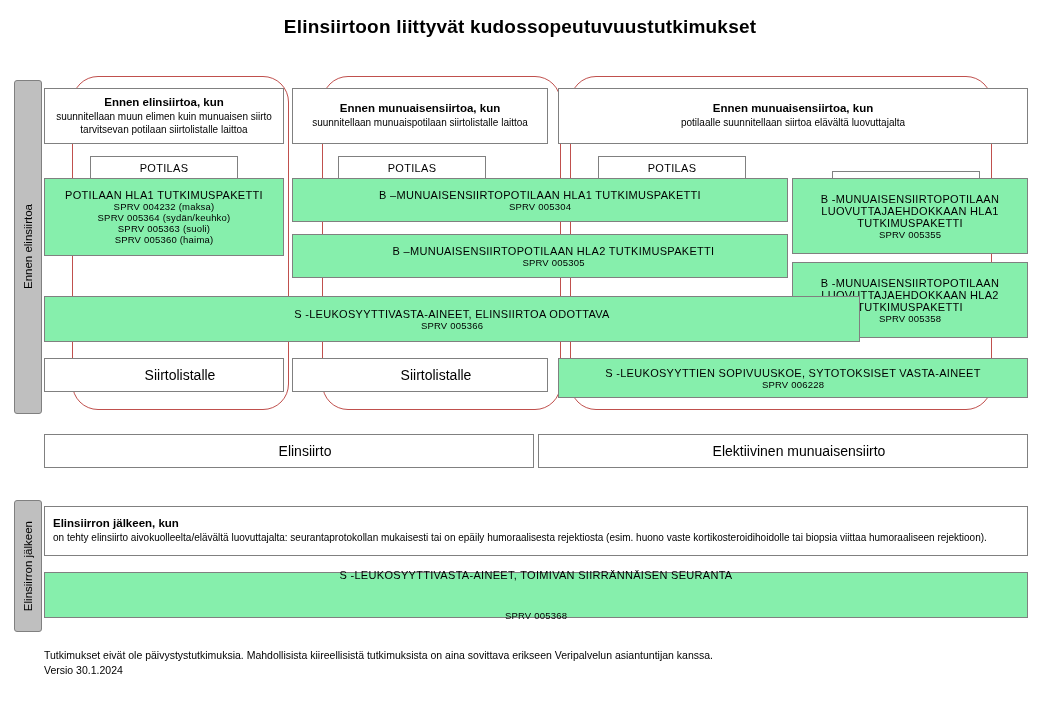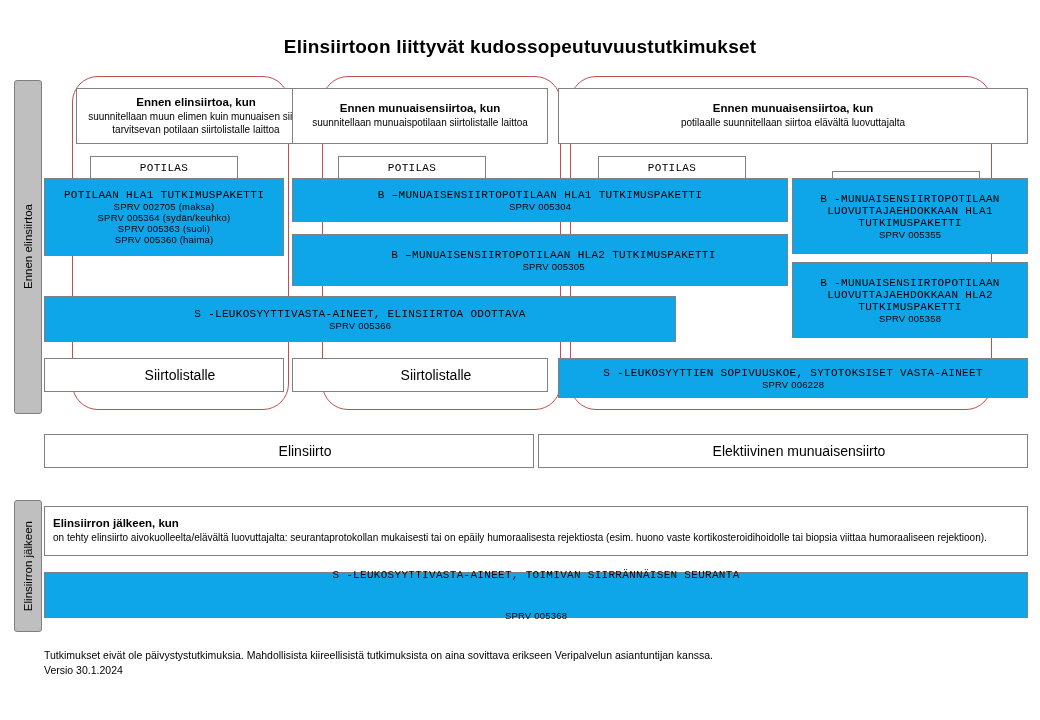--- a/index.html
+++ b/index.html
@@ -7,21 +7,21 @@
     width:1040px;height:720px;
     background:#ffffff;
     font-family:"Liberation Sans", sans-serif;
     color:#000;
     position:relative;
     overflow:hidden;
   }
   .canvas{position:relative;width:1040px;height:720px;}
 
   .title{
-    position:absolute;left:0;top:36px;width:1040px;text-align:center;
+    position:absolute;left:0;top:16px;width:1040px;text-align:center;
     font-size:19px;font-weight:bold;letter-spacing:0.2px;
   }
 
   
   .sidebar{
     position:absolute;
     background:#bfbfbf;
     border:1px solid #808080;
     display:flex;align-items:center;justify-content:center;
     border-radius:3px;
@@ -44,24 +44,24 @@
   
   .box{
     position:absolute;
     border:1px solid #808080;
     background:#ffffff;
     box-sizing:border-box;
     display:flex;flex-direction:column;align-items:center;justify-content:center;
     text-align:center;
     padding:3px 6px;
   }
-  .box.gray{background:#0ea5e9;}
+  .box.gray{background:#86efac;}
   .box.hdr b{font-size:11.5px;display:block;margin-bottom:3px;}
   .box .sub{font-size:10px;line-height:1.25;}
-  .box .l1{font-size:11px;letter-spacing:0.3px;font-family:Liberation Mono, monospace;}
+  .box .l1{font-size:11px;letter-spacing:0.3px;}
   .box .l2{font-size:9.5px;letter-spacing:0.2px;}
   .box .big{font-size:14px;margin-left:32px;}
 
   .footer{
     position:absolute;left:44px;top:648px;width:960px;
     font-size:10.5px;line-height:1.45;text-align:left;
   }
 </style>
 </head>
 <body>
@@ -74,21 +74,21 @@
   <div class="redgroup" style="left:322px;top:76px;width:237px;height:332px;"></div>
   <div class="redgroup" style="left:570px;top:76px;width:420px;height:332px;"></div>
 
   <div class="sidebar" style="left:14px;top:80px;width:26px;height:332px;">
     <span>Ennen elinsiirtoa</span>
   </div>
   <div class="sidebar" style="left:14px;top:500px;width:26px;height:130px;">
     <span>Elinsiirron jälkeen</span>
   </div>
 
-  <div class="box hdr" style="left:44px;top:88px;width:240px;height:56px;margin-left:32px;">
+  <div class="box hdr" style="left:44px;top:88px;width:240px;height:56px;">
     <b>Ennen elinsiirtoa, kun</b>
     <span class="sub">suunnitellaan muun elimen kuin munuaisen siirto tarvitsevan potilaan siirtolistalle laittoa</span>
   </div>
 
   <div class="box hdr" style="left:292px;top:88px;width:256px;height:56px;">
     <b>Ennen munuaisensiirtoa, kun</b>
     <span class="sub">suunnitellaan munuaispotilaan siirtolistalle laittoa</span>
   </div>
 
   <div class="box hdr" style="left:558px;top:88px;width:470px;height:56px;">
@@ -104,51 +104,51 @@
   </div>
   <div class="box" style="left:598px;top:156px;width:148px;height:24px;">
     <span class="l1">POTILAS</span>
   </div>
   <div class="box" style="left:832px;top:171px;width:148px;height:24px;">
     <span class="l1">LUOVUTTAJAEHDOKAS</span>
   </div>
 
   <div class="box gray" style="left:44px;top:178px;width:240px;height:78px;">
     <span class="l1">POTILAAN  HLA1  TUTKIMUSPAKETTI</span>
-    <span class="l2">SPRV 002705 (maksa)</span>
+    <span class="l2">SPRV 004232 (maksa)</span>
     <span class="l2">SPRV 005364 (sydän/keuhko)</span>
     <span class="l2">SPRV 005363 (suoli)</span>
     <span class="l2">SPRV 005360 (haima)</span>
   </div>
 
   <div class="box gray" style="left:292px;top:178px;width:496px;height:44px;">
     <span class="l1">B –MUNUAISENSIIRTOPOTILAAN  HLA1  TUTKIMUSPAKETTI</span>
     <span class="l2">SPRV 005304</span>
   </div>
 
-  <div class="box gray" style="left:292px;top:234px;width:496px;height:52px;padding-left:33px;">
+  <div class="box gray" style="left:292px;top:234px;width:496px;height:44px;padding-left:33px;">
     <span class="l1">B –MUNUAISENSIIRTOPOTILAAN  HLA2  TUTKIMUSPAKETTI</span>
     <span class="l2">SPRV 005305</span>
   </div>
 
   <div class="box gray" style="left:792px;top:178px;width:236px;height:76px;">
     <span class="l1">B -MUNUAISENSIIRTOPOTILAAN</span>
     <span class="l1">LUOVUTTAJAEHDOKKAAN  HLA1</span>
     <span class="l1">TUTKIMUSPAKETTI</span>
     <span class="l2">SPRV 005355</span>
   </div>
 
   <div class="box gray" style="left:792px;top:262px;width:236px;height:76px;">
     <span class="l1">B -MUNUAISENSIIRTOPOTILAAN</span>
     <span class="l1">LUOVUTTAJAEHDOKKAAN  HLA2</span>
     <span class="l1">TUTKIMUSPAKETTI</span>
     <span class="l2">SPRV 005358</span>
   </div>
 
-  <div class="box gray" style="left:44px;top:296px;width:632px;height:46px;">
+  <div class="box gray" style="left:44px;top:296px;width:816px;height:46px;">
     <span class="l1">S -LEUKOSYYTTIVASTA-AINEET,  ELINSIIRTOA ODOTTAVA</span>
     <span class="l2">SPRV 005366</span>
   </div>
 
   <div class="box" style="left:44px;top:358px;width:240px;height:34px;">
     <span class="big">Siirtolistalle</span>
   </div>
   <div class="box" style="left:292px;top:358px;width:256px;height:34px;">
     <span class="big">Siirtolistalle</span>
   </div>

